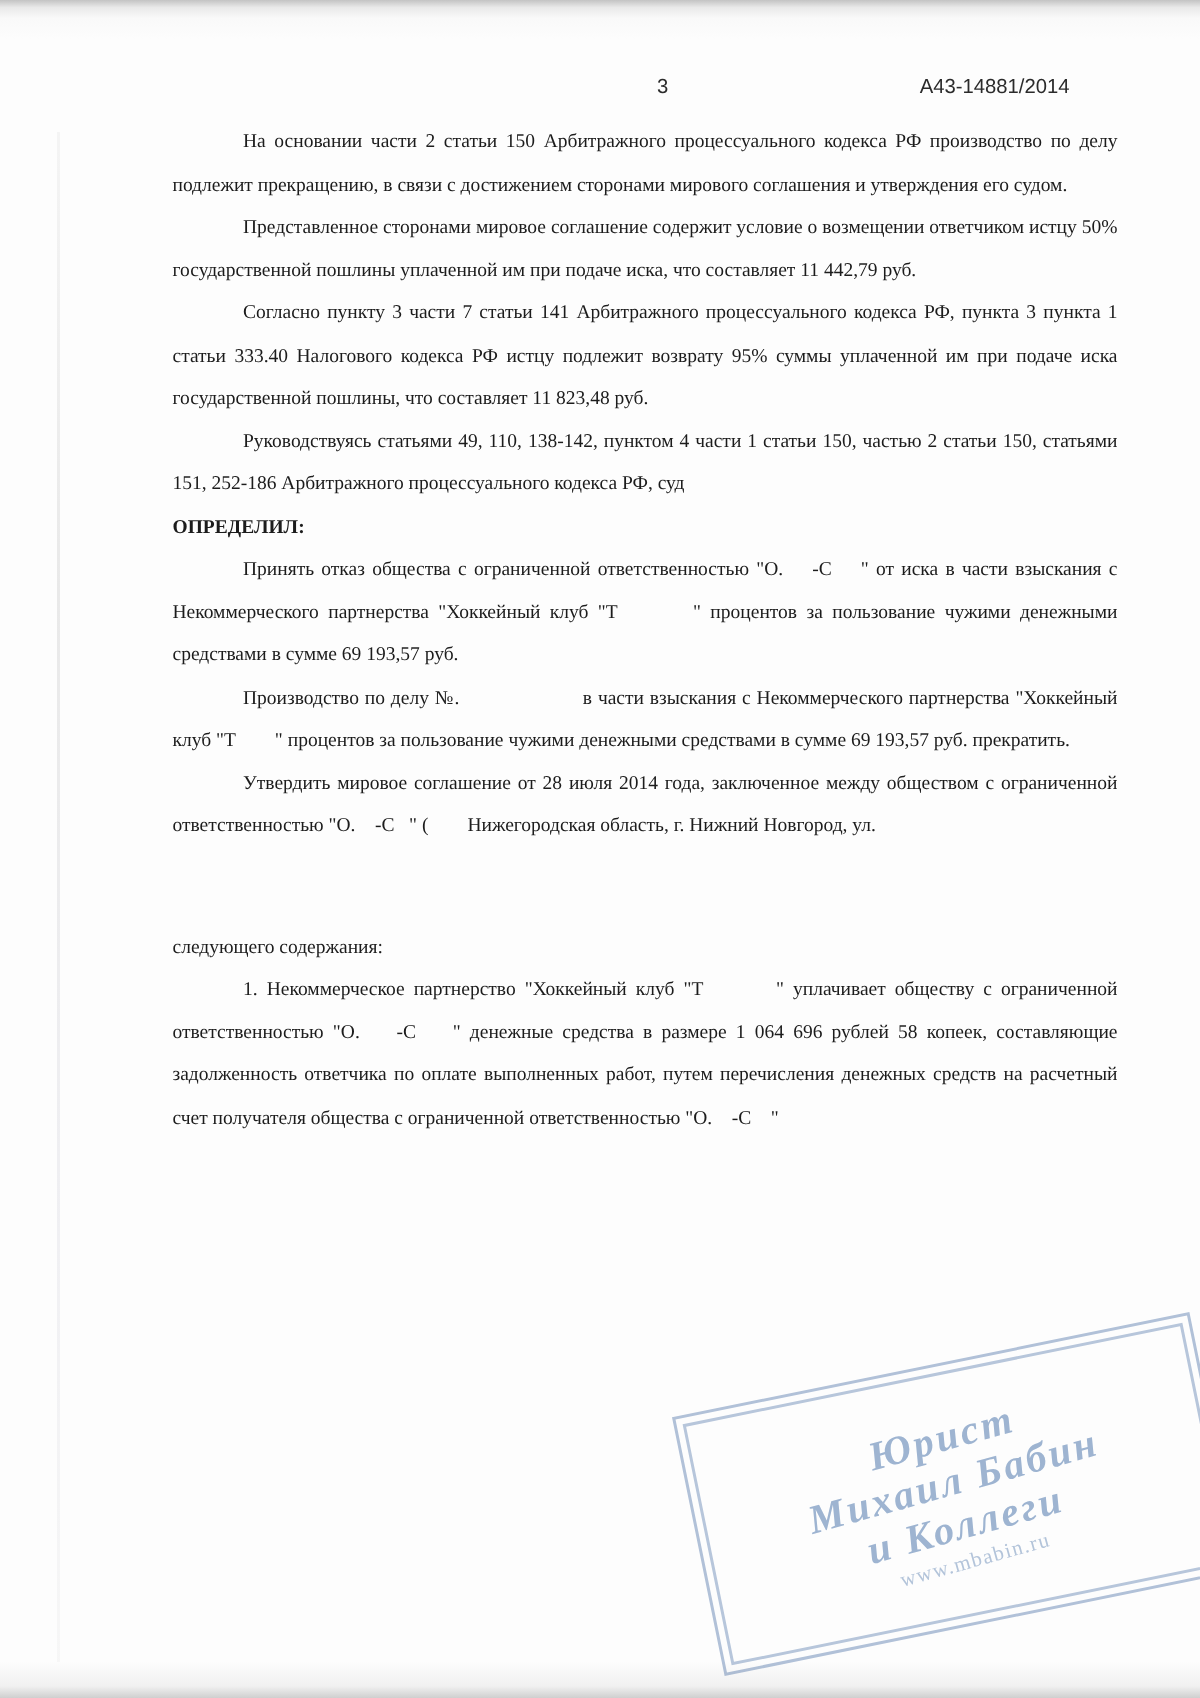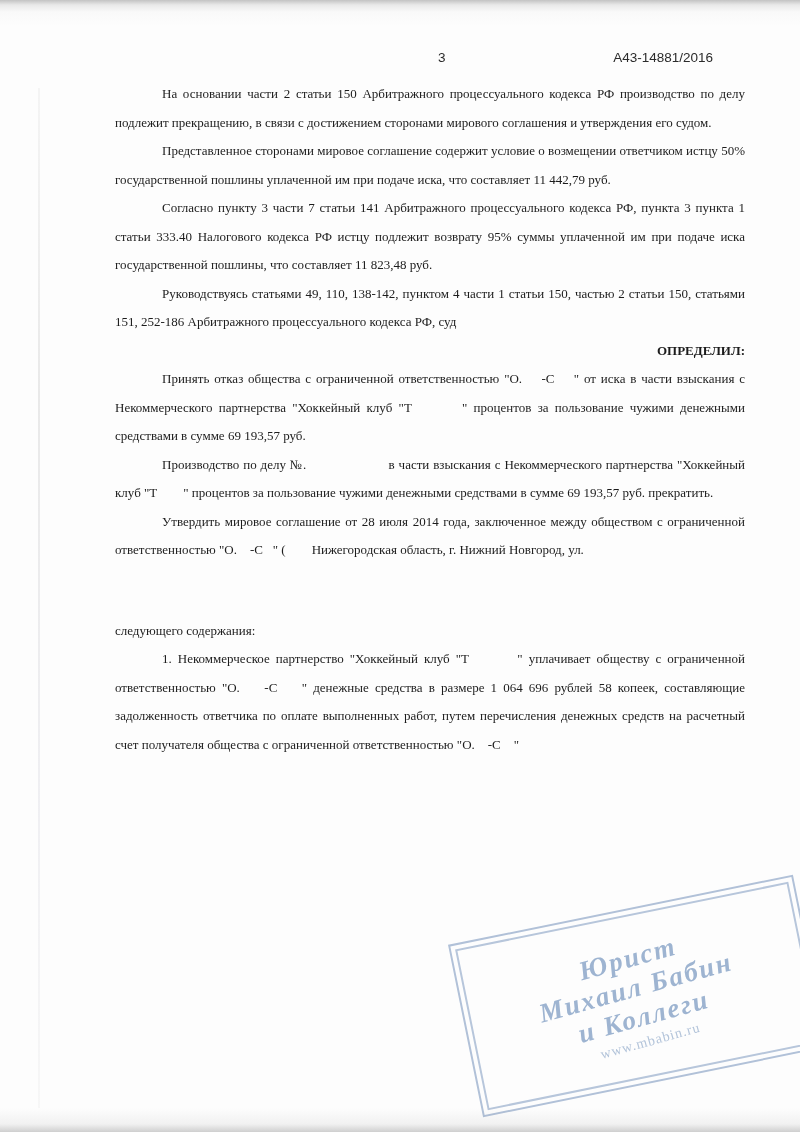--- a/index.html
+++ b/index.html
@@ -58,21 +58,21 @@
     text-indent: 47px;
   }
   .para.deep-indent {
     text-indent: 85px;
   }
   .para.no-indent {
     text-indent: 0;
   }
   .heading {
     margin: 0;
-    text-align: right;
+    text-align: left;
     text-indent: 0;
     font-weight: bold;
   }
   .gap {
     height: 52px;
   }
   
   .stamp {
     position: absolute;
     left: 462px;
@@ -116,21 +116,21 @@
 </style>
 </head>
 <body>
 
 <div class="scan">
 
   <div class="crease"></div>
 
   <div class="header">
     <span class="pnum">3</span>
-    <span class="cnum">А43-14881/2016</span>
+    <span class="cnum">А43-14881/2014</span>
   </div>
 
   <div class="doc">
     <p class="para">На основании части 2 статьи 150 Арбитражного процессуального кодекса РФ производство по делу подлежит прекращению, в связи с достижением сторонами мирового соглашения и утверждения его судом.</p>
     <p class="para">Представленное сторонами мировое соглашение содержит условие о возмещении ответчиком истцу 50% государственной пошлины уплаченной им при подаче иска, что составляет 11 442,79 руб.</p>
     <p class="para">Согласно пункту 3 части 7 статьи 141 Арбитражного процессуального кодекса РФ, пункта 3 пункта 1 статьи 333.40 Налогового кодекса РФ истцу подлежит возврату 95% суммы уплаченной им при подаче иска государственной пошлины, что составляет 11 823,48 руб.</p>
     <p class="para">Руководствуясь статьями 49, 110, 138-142, пунктом 4 части 1 статьи 150, частью 2 статьи 150, статьями 151, 252-186 Арбитражного процессуального кодекса РФ, суд</p>
 
     <p class="heading">ОПРЕДЕЛИЛ:</p>
 

